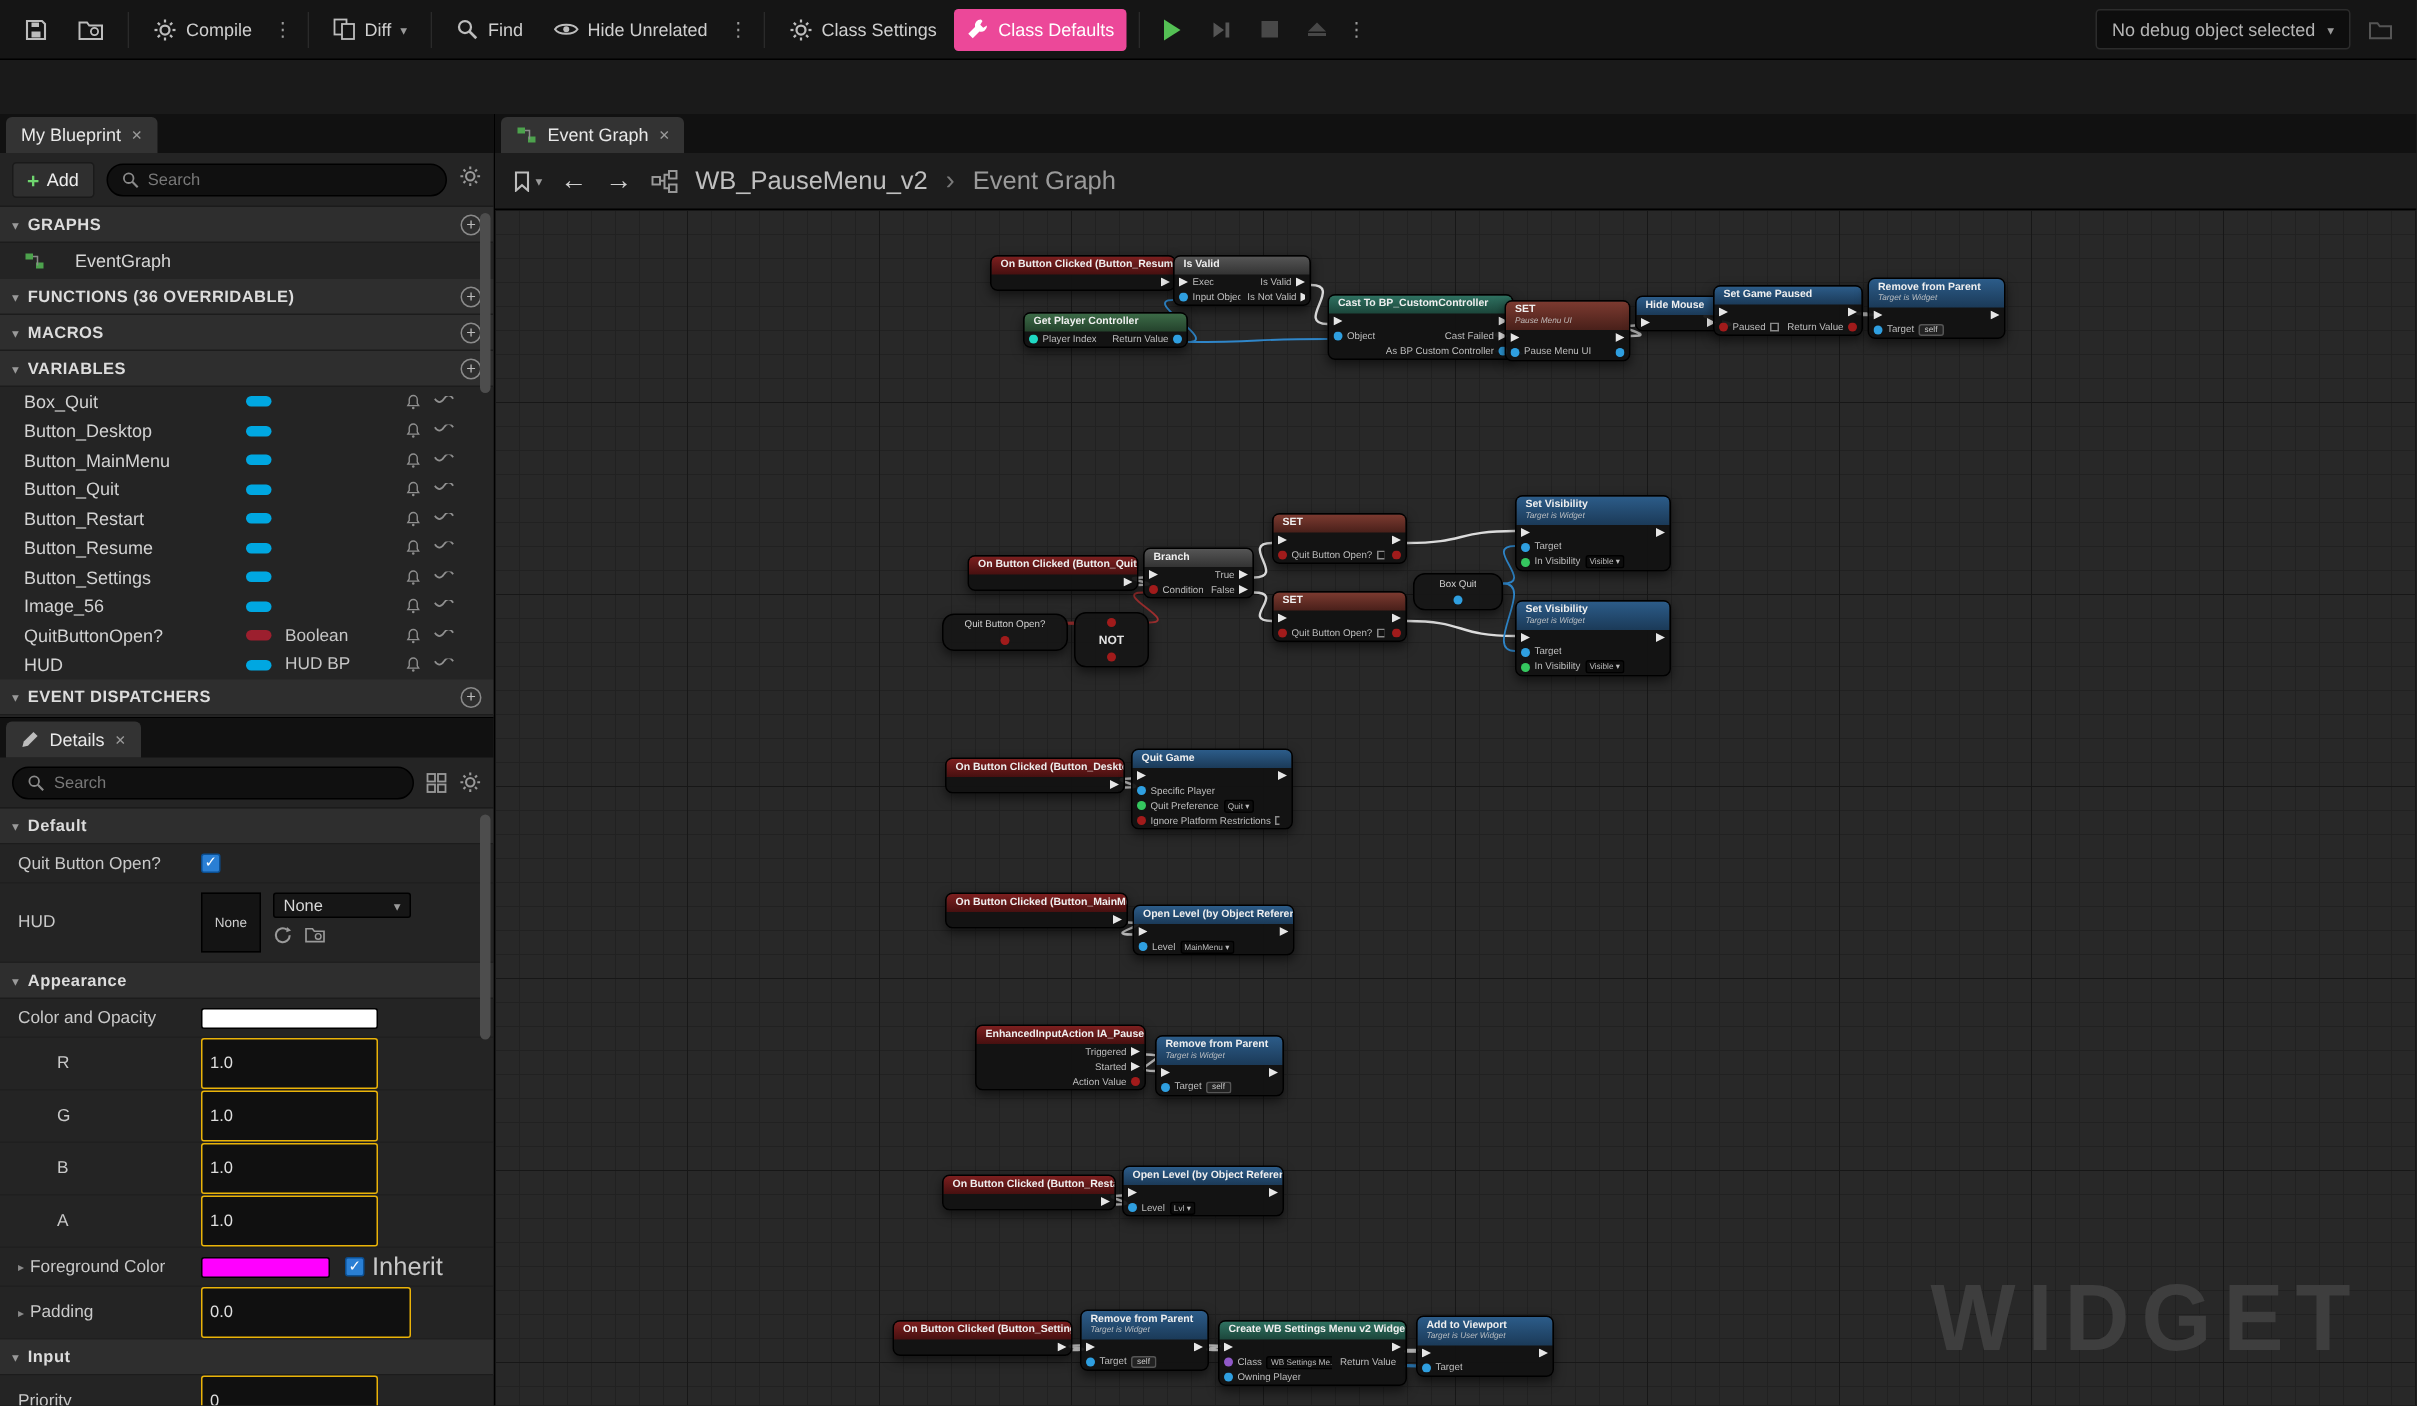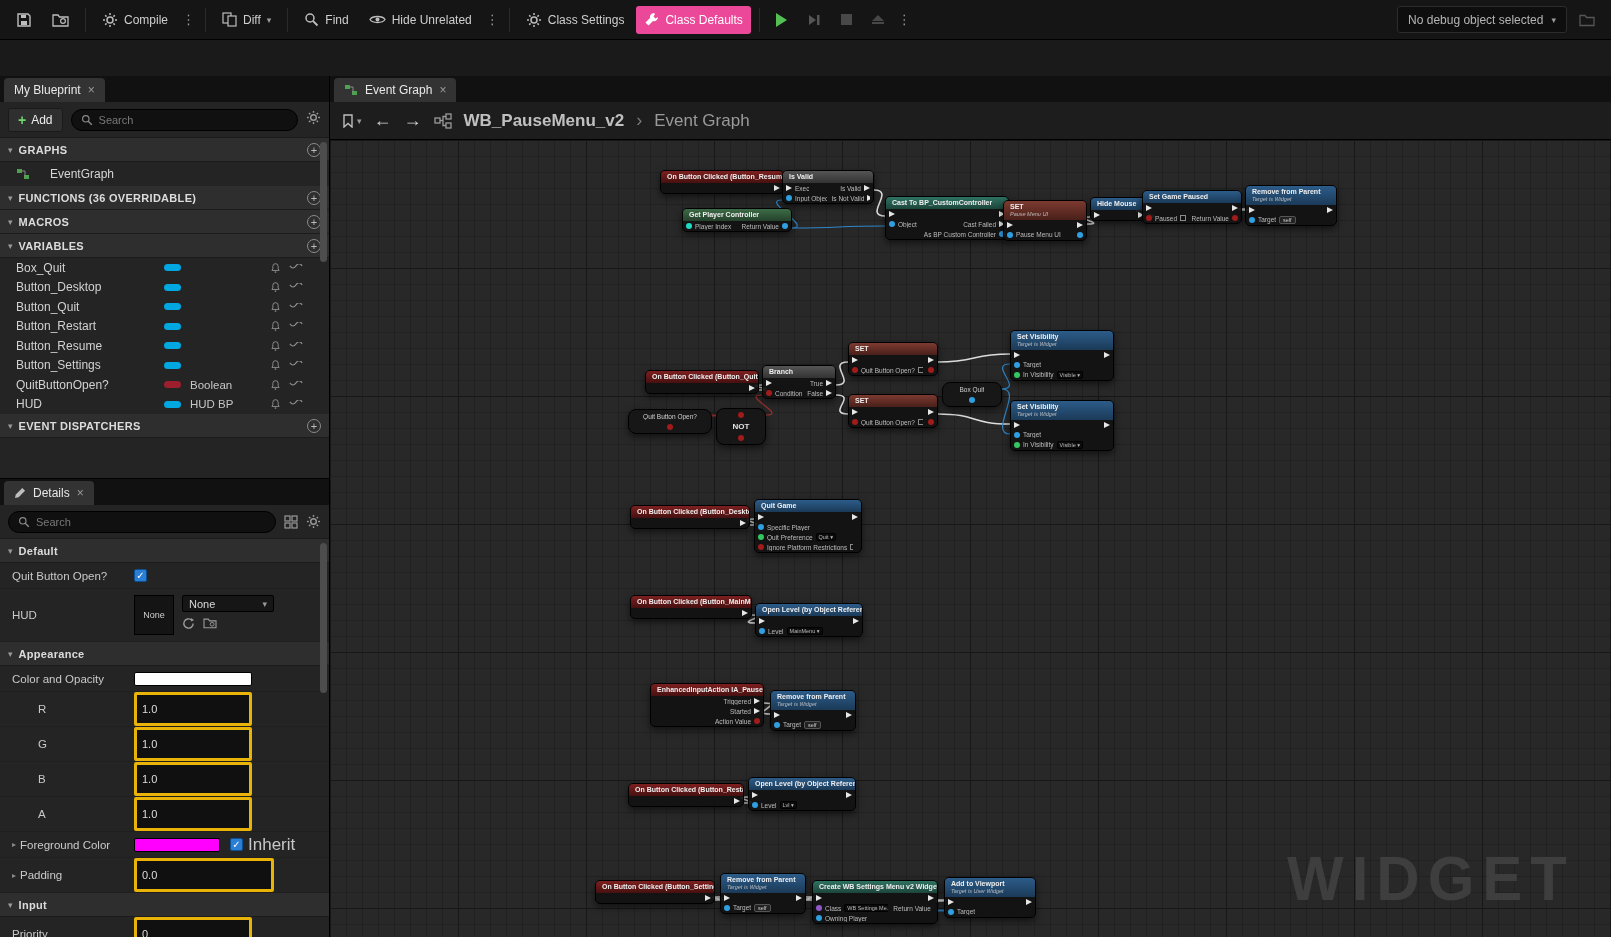--- a/index.html
+++ b/index.html
@@ -53,34 +53,34 @@
   .panel-scroll { position:absolute; right:2px; top:4px; width:7px; border-radius:4px; background:#4d4d4d; }
 
   
   .details { flex:none; height:459px; display:flex; flex-direction:column; background:#242424; border-top:1px solid #000; }
   .det-search { height:34px; display:flex; align-items:center; gap:8px; padding:0 8px; border-bottom:1px solid #1b1b1b; flex:none; }
   .det-body { flex:1; position:relative; overflow:hidden; }
   .drow { min-height:26px; display:flex; align-items:center; border-bottom:1px solid #1f1f1f; padding:0 8px 0 12px; }
   .dlabel { width:122px; flex:none; font-size:11.5px; color:#c9c9c9; display:flex; align-items:center; gap:4px; }
   .dlabel .arr { font-size:8px; color:#8a8a8a; }
   .ind { padding-left:26px; }
-  .dinput { width:118px; height:34px; background:#101010; border:3px solid #eab308; border-radius:2px; font-size:11px; color:#dedede; display:flex; align-items:center; padding:0 5px; }
+  .dinput { width:118px; height:34px; background:#101010; border:1px solid #eab308; border-radius:2px; font-size:11px; color:#dedede; display:flex; align-items:center; padding:0 5px; }
   .chk { width:13px; height:13px; background:#2a7fd4; border:1px solid #0b4f92; border-radius:2px; color:#fff; font-size:10px; line-height:11px; text-align:center; }
   .swatch { height:14px; border:1px solid #000; border-radius:2px; }
   .hudwrap { display:flex; gap:8px; align-items:flex-start; padding:6px 0; }
   .hudthumb { width:40px; height:40px; background:#141414; border:1px solid #000; display:flex; align-items:center; justify-content:center; font-size:9px; color:#cfcfcf; }
   .hudcol { display:flex; flex-direction:column; gap:5px; }
   .hudcombo { width:92px; height:17px; background:#161616; border:1px solid #000; border-radius:2px; font-size:11px; color:#d8d8d8; display:flex; align-items:center; justify-content:space-between; padding:0 6px; }
   .hudicons { display:flex; gap:8px; }
 
   
   .graph { flex:1; display:flex; flex-direction:column; min-width:0; }
   .gcrumb { height:38px; background:#1d1d1d; border-bottom:1px solid #000; display:flex; align-items:center; gap:12px; padding:0 12px; flex:none; }
   .gcrumb .nav { font-size:18px; color:#cfcfcf; }
-  .gcrumb .root { font-size:17px; color:#c0c0c0;font-weight:bold; }
+  .gcrumb .root { font-size:17px; color:#c0c0c0; }
   .gcrumb .sep { font-size:18px; color:#7a7a7a; }
   .gcrumb .cur { font-size:17px; color:#9a9a9a; }
 
   .canvas { flex:1; position:relative; overflow:hidden;
     background-color:#282828;
     background-image:
       linear-gradient(#171717 1px, transparent 1px),
       linear-gradient(90deg, #171717 1px, transparent 1px),
       linear-gradient(#212121 1px, transparent 1px),
       linear-gradient(90deg, #212121 1px, transparent 1px);
@@ -314,20 +314,32 @@
               <span class="vtype"></span>
               <svg class="vico" width="11" height="12" viewBox="0 0 14 15">
                 <path d="M7 2a3.4 3.4 0 0 0-3.4 3.4v3.2L2.4 10.6h9.2l-1.2-2V5.4A3.4 3.4 0 0 0 7 2z" fill="none" stroke="#8f8f8f" stroke-width="1.2"></path>
                 <circle cx="7" cy="12.6" r="1.1" fill="#8f8f8f"></circle>
               </svg>
               <svg class="vico" width="14" height="8" viewBox="0 0 16 9">
                 <path d="M1 2c2.3 3.4 4.7 3.4 7 0s4.7-3.4 7 0" fill="none" stroke="#8f8f8f" stroke-width="1.3"></path>
               </svg>
             </div>
             <div class="var-row">
+              <span class="vname">Button_MainMenu</span>
+              <span class="vpill" style="background:#00a7e1"></span>
+              <span class="vtype"></span>
+              <svg class="vico" width="11" height="12" viewBox="0 0 14 15">
+                <path d="M7 2a3.4 3.4 0 0 0-3.4 3.4v3.2L2.4 10.6h9.2l-1.2-2V5.4A3.4 3.4 0 0 0 7 2z" fill="none" stroke="#8f8f8f" stroke-width="1.2"></path>
+                <circle cx="7" cy="12.6" r="1.1" fill="#8f8f8f"></circle>
+              </svg>
+              <svg class="vico" width="14" height="8" viewBox="0 0 16 9">
+                <path d="M1 2c2.3 3.4 4.7 3.4 7 0s4.7-3.4 7 0" fill="none" stroke="#8f8f8f" stroke-width="1.3"></path>
+              </svg>
+            </div>
+            <div class="var-row">
               <span class="vname">Button_Quit</span>
               <span class="vpill" style="background:#00a7e1"></span>
               <span class="vtype"></span>
               <svg class="vico" width="11" height="12" viewBox="0 0 14 15">
                 <path d="M7 2a3.4 3.4 0 0 0-3.4 3.4v3.2L2.4 10.6h9.2l-1.2-2V5.4A3.4 3.4 0 0 0 7 2z" fill="none" stroke="#8f8f8f" stroke-width="1.2"></path>
                 <circle cx="7" cy="12.6" r="1.1" fill="#8f8f8f"></circle>
               </svg>
               <svg class="vico" width="14" height="8" viewBox="0 0 16 9">
                 <path d="M1 2c2.3 3.4 4.7 3.4 7 0s4.7-3.4 7 0" fill="none" stroke="#8f8f8f" stroke-width="1.3"></path>
               </svg>
@@ -351,20 +363,32 @@
               <svg class="vico" width="11" height="12" viewBox="0 0 14 15">
                 <path d="M7 2a3.4 3.4 0 0 0-3.4 3.4v3.2L2.4 10.6h9.2l-1.2-2V5.4A3.4 3.4 0 0 0 7 2z" fill="none" stroke="#8f8f8f" stroke-width="1.2"></path>
                 <circle cx="7" cy="12.6" r="1.1" fill="#8f8f8f"></circle>
               </svg>
               <svg class="vico" width="14" height="8" viewBox="0 0 16 9">
                 <path d="M1 2c2.3 3.4 4.7 3.4 7 0s4.7-3.4 7 0" fill="none" stroke="#8f8f8f" stroke-width="1.3"></path>
               </svg>
             </div>
             <div class="var-row">
               <span class="vname">Button_Settings</span>
+              <span class="vpill" style="background:#00a7e1"></span>
+              <span class="vtype"></span>
+              <svg class="vico" width="11" height="12" viewBox="0 0 14 15">
+                <path d="M7 2a3.4 3.4 0 0 0-3.4 3.4v3.2L2.4 10.6h9.2l-1.2-2V5.4A3.4 3.4 0 0 0 7 2z" fill="none" stroke="#8f8f8f" stroke-width="1.2"></path>
+                <circle cx="7" cy="12.6" r="1.1" fill="#8f8f8f"></circle>
+              </svg>
+              <svg class="vico" width="14" height="8" viewBox="0 0 16 9">
+                <path d="M1 2c2.3 3.4 4.7 3.4 7 0s4.7-3.4 7 0" fill="none" stroke="#8f8f8f" stroke-width="1.3"></path>
+              </svg>
+            </div>
+            <div class="var-row">
+              <span class="vname">Image_56</span>
               <span class="vpill" style="background:#00a7e1"></span>
               <span class="vtype"></span>
               <svg class="vico" width="11" height="12" viewBox="0 0 14 15">
                 <path d="M7 2a3.4 3.4 0 0 0-3.4 3.4v3.2L2.4 10.6h9.2l-1.2-2V5.4A3.4 3.4 0 0 0 7 2z" fill="none" stroke="#8f8f8f" stroke-width="1.2"></path>
                 <circle cx="7" cy="12.6" r="1.1" fill="#8f8f8f"></circle>
               </svg>
               <svg class="vico" width="14" height="8" viewBox="0 0 16 9">
                 <path d="M1 2c2.3 3.4 4.7 3.4 7 0s4.7-3.4 7 0" fill="none" stroke="#8f8f8f" stroke-width="1.3"></path>
               </svg>
             </div>

